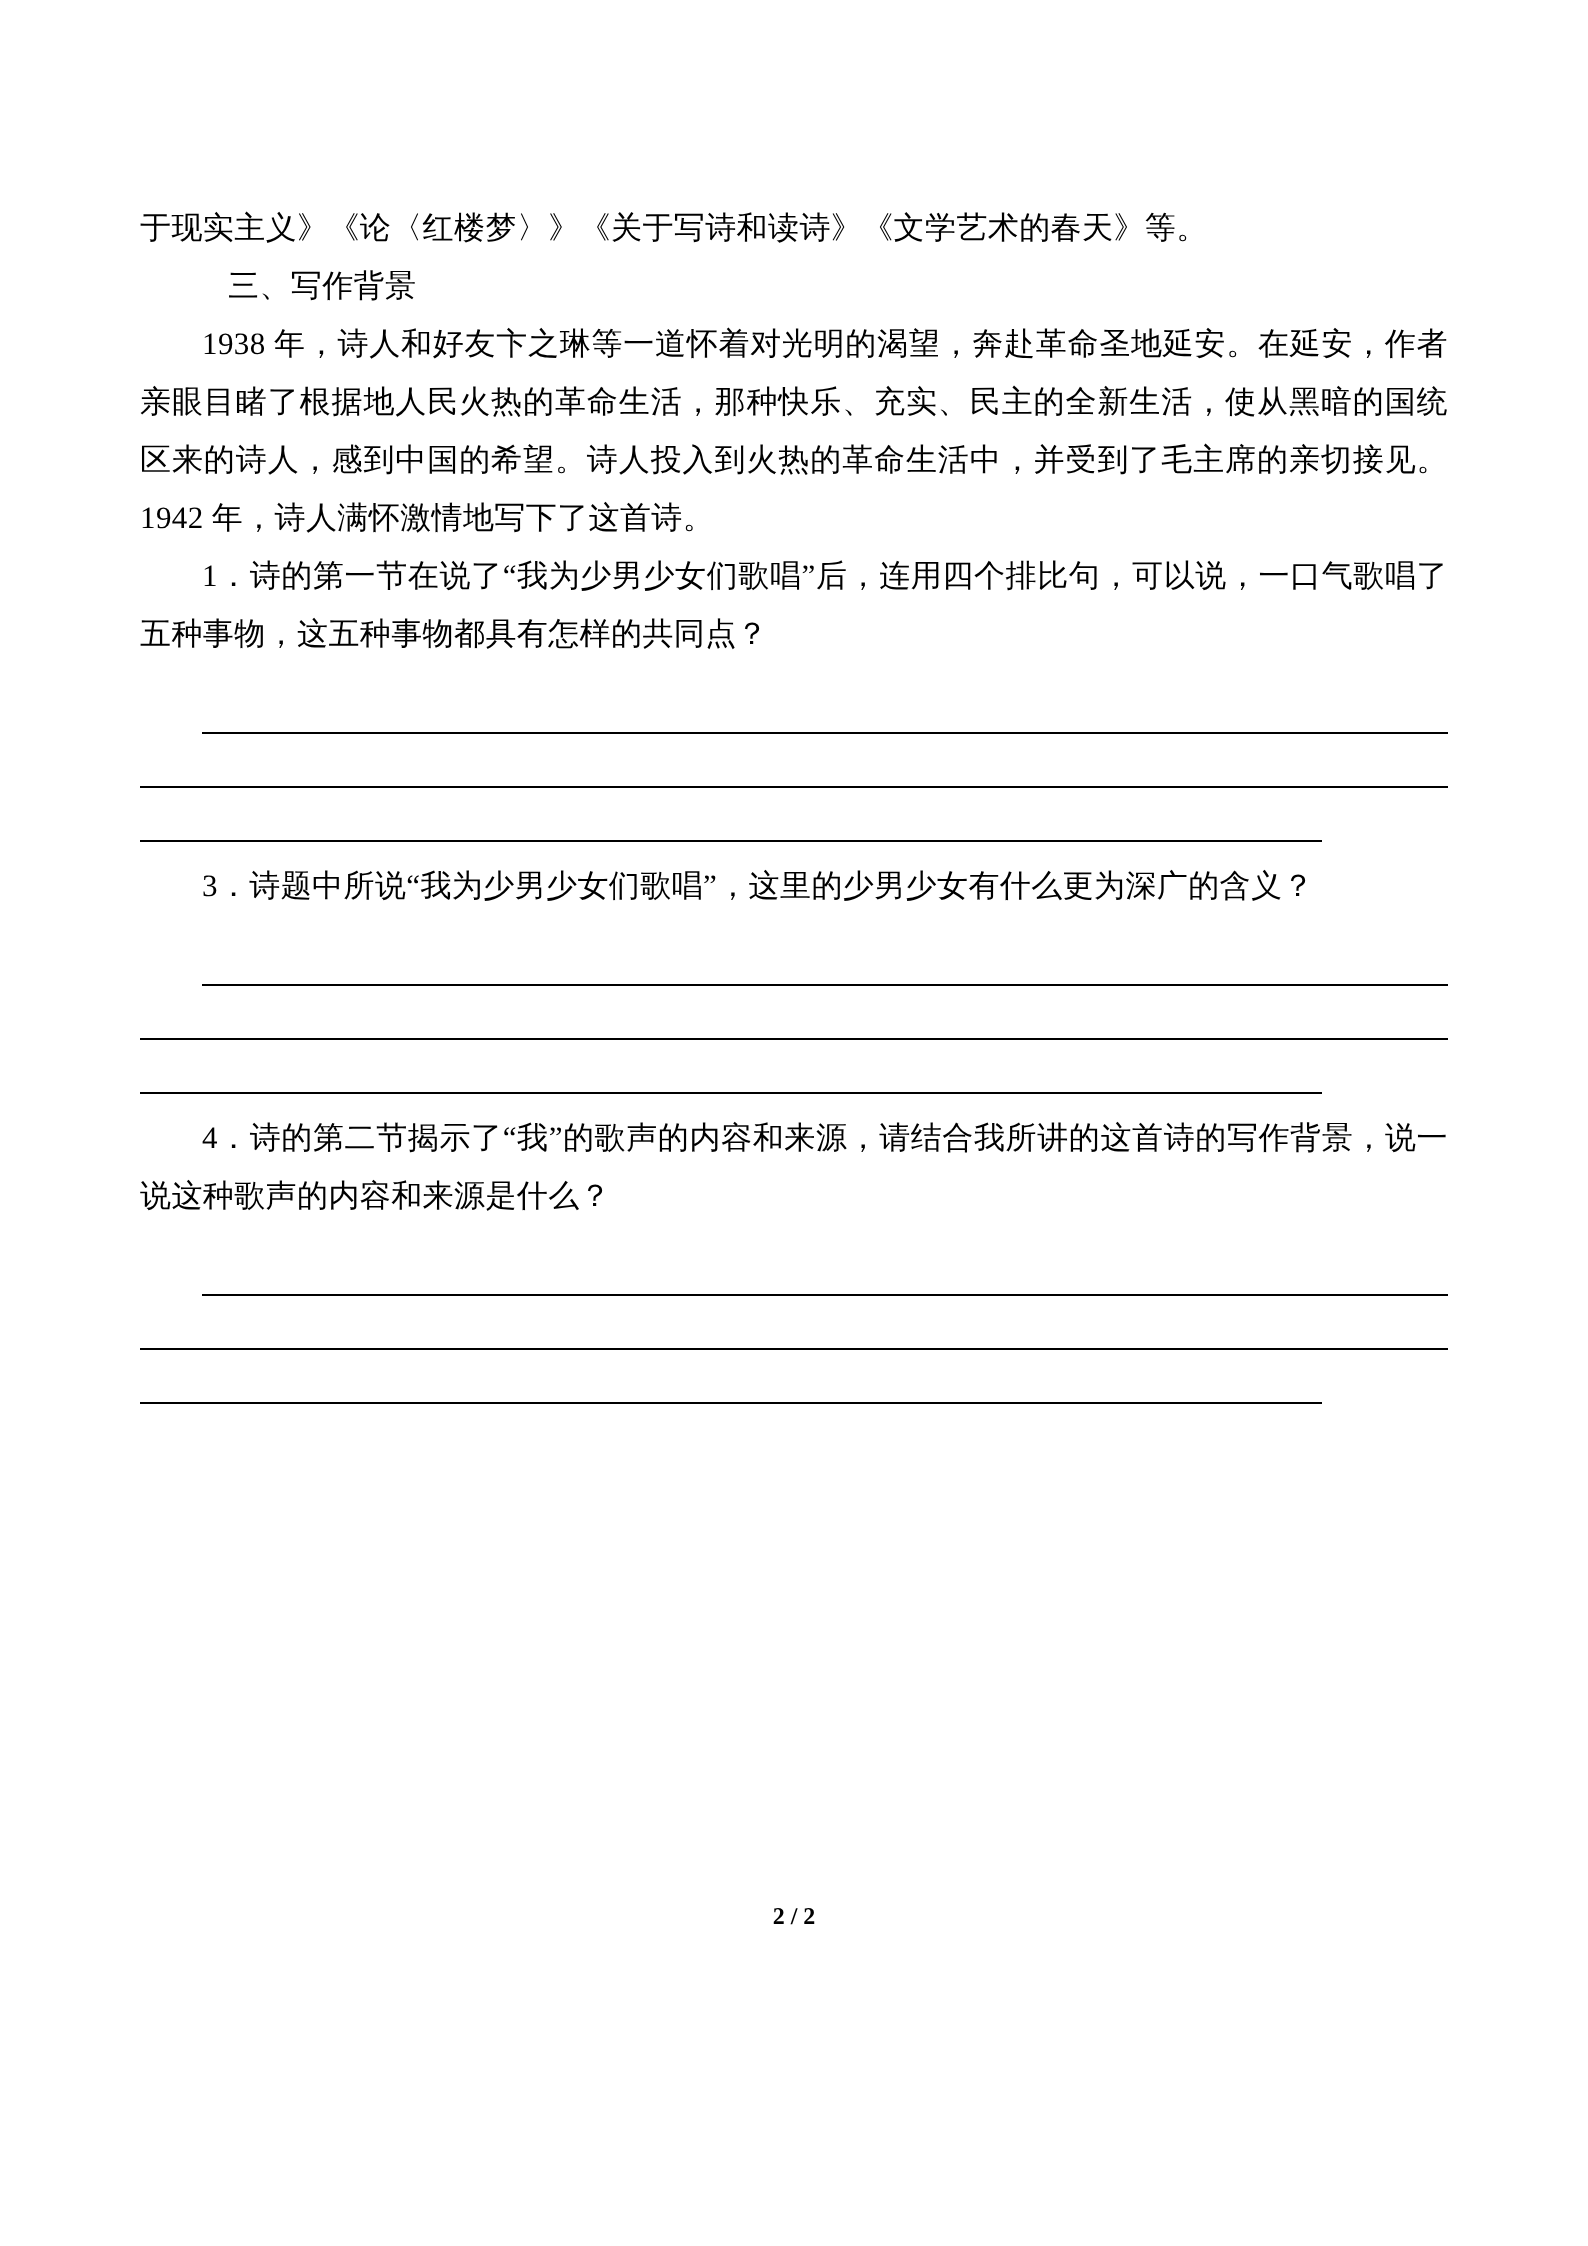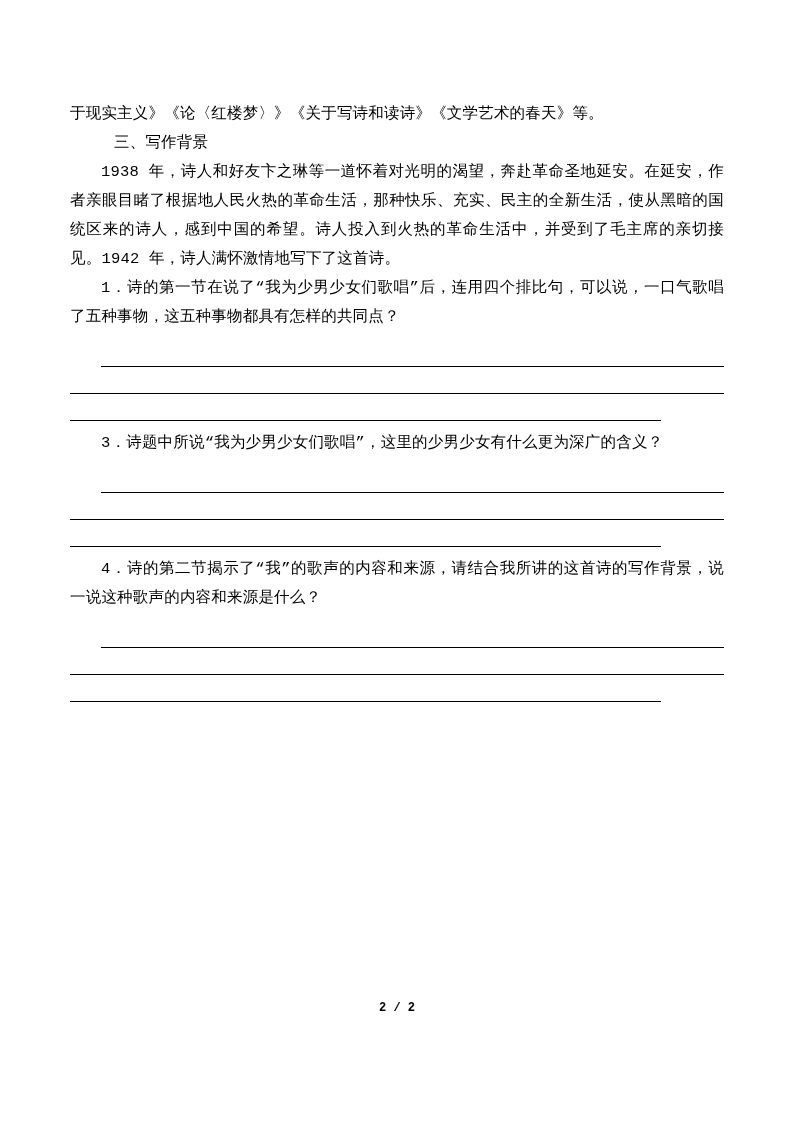--- a/index.html
+++ b/index.html
@@ -10,41 +10,40 @@
     position: relative;
     font-family: "Liberation Serif", "DejaVu Serif", serif;
     color: #000000;
     overflow: hidden;
   }
   .page {
     position: relative;
     width: 794px;
     height: 995px;
     padding: 100px 70px 0 70px;
-    font-family: Liberation Mono, monospace;
   }
   .text-line, .paragraph, .heading, .question {
     font-size: 15.5px;
     line-height: 29px;
     text-align: justify;
     letter-spacing: 0.2px;
   }
   .indent { text-indent: 2em; }
   .section-gap { margin-top: 0px; margin-left: 44px; }
   .answer-block { margin-top: 8px; margin-bottom: 8px; }
   .answer-line {
     height: 27px;
     border-bottom: 1px solid #000000;
   }
   .answer-line.indent-start { margin-left: 31px; }
   .answer-line.short-end { margin-right: 63px; }
   .footer {
     position: absolute;
     left: 0;
-    top: 1000px;
+    top: 950px;
     width: 794px;
     text-align: center;
     font-size: 12px;
     font-weight: bold;
     line-height: 16px;
   }
 </style>
 </head>
 <body>
 

